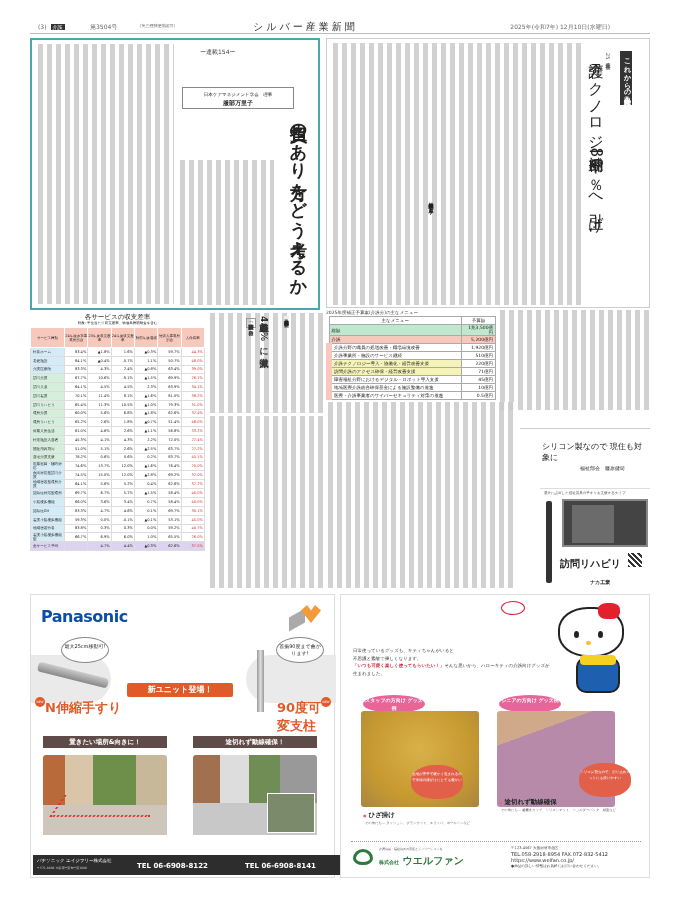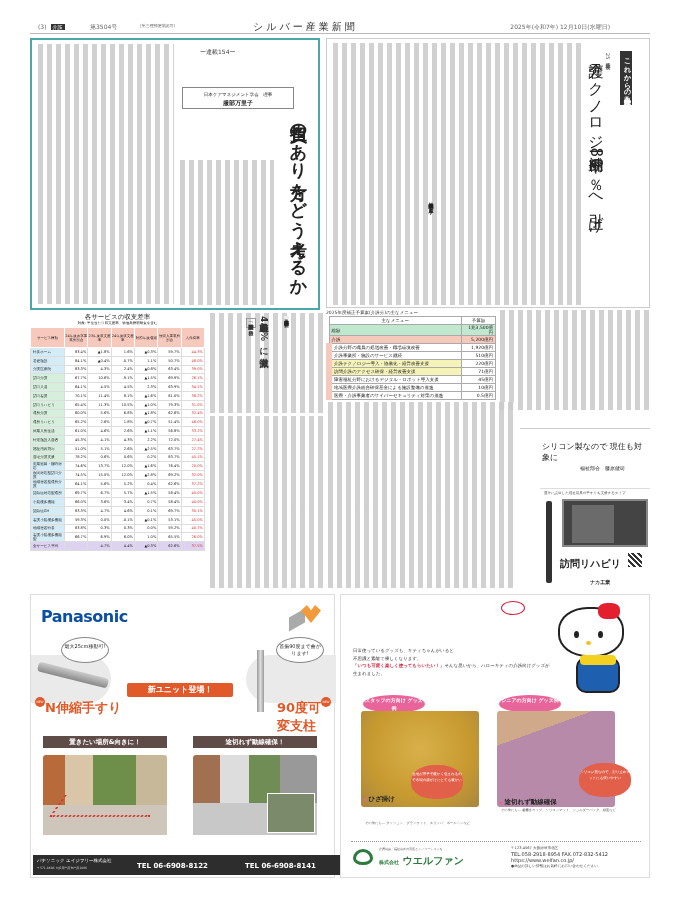--- a/index.html
+++ b/index.html
@@ -119,21 +119,21 @@
 .pill{position:absolute;top:100px;width:62px;height:18px;background:#e8649a;color:#fff;font-size:5px;text-align:center;line-height:8px;padding-top:1px;border-radius:50%;font-weight:bold}
 #pl1{left:22px}#pl2{left:158px}
 .kphoto{position:absolute;top:116px;width:118px;height:96px;border-radius:3px}
 #kp1{left:20px;background:radial-gradient(ellipse at 50% 40%,#d8b04a,#c79a30 60%,#a98640)}
 #kp2{left:156px;background:linear-gradient(160deg,#cfa98a 0 25%,#b68aa8 25%)}
 .flower{position:absolute;width:52px;height:34px;background:#e2604a;color:#fff;font-size:3.5px;text-align:center;line-height:6px;padding-top:6px;border-radius:45%}
 #fl1{left:70px;top:170px}
 #fl2{left:238px;top:168px}
 .kname{position:absolute;font-size:6.5px;font-weight:bold}
 .kname::before{content:"●";color:#e8649a;font-size:4px;margin-right:2px;vertical-align:middle}
-#kn1{left:22px;top:200px}
+#kn1{left:22px;top:216px}
 #kn2{left:158px;top:203px}
 .kdesc{position:absolute;font-size:3.3px;line-height:5px;color:#555;width:120px}
 #kd1{left:24px;top:226px}
 #kd2{left:160px;top:213px}
 #wf-logo{position:absolute;left:12px;top:254px;width:20px;height:16px;border:3px solid #2d7a3e;border-radius:50% 50% 50% 50%/60% 60% 40% 40%}
 #wf-small{position:absolute;left:38px;top:252px;font-size:3px;color:#555}
 #wf-name{position:absolute;left:38px;top:259px;font-size:10px;font-weight:bold;color:#2d7a3e}
 #wf-name .k{font-size:5px;color:#2d7a3e}
 #wf-info{position:absolute;left:170px;top:250px;font-size:3.6px;line-height:6px;color:#444}
 #wf-info .tel{font-size:5px;color:#333}

